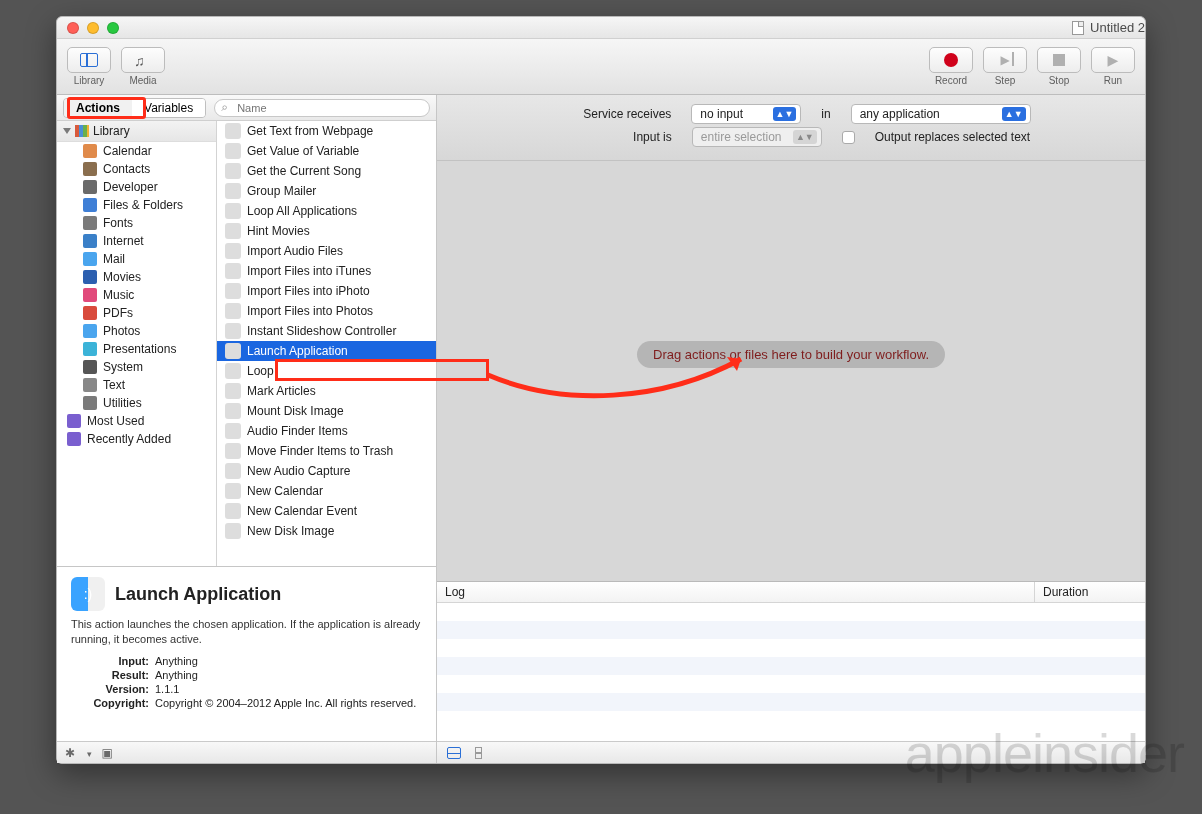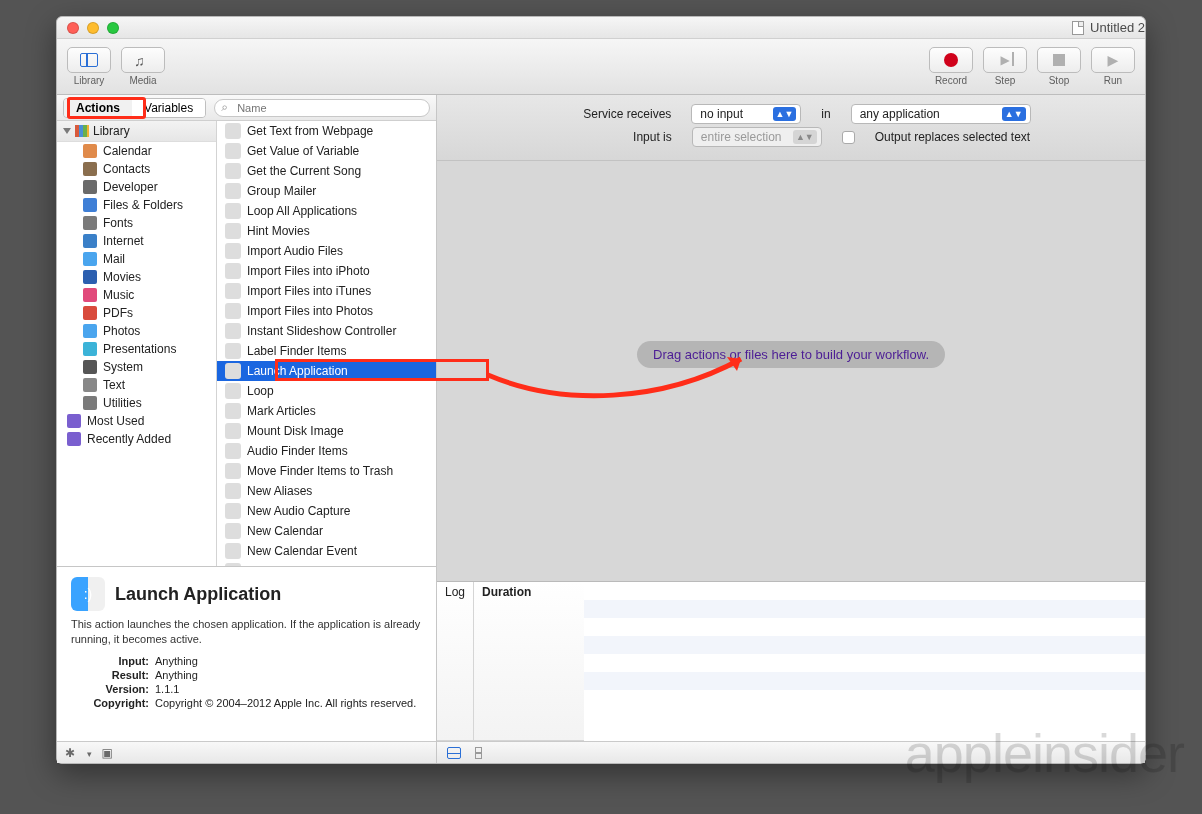--- a/index.html
+++ b/index.html
@@ -168,36 +168,36 @@
   }
   .select.disabled{background:#efefef;color:#9a9a9a;}
   .select .arrow{background:#2a6fe0;color:#fff;border-radius:3px;padding:0 3px;margin-left:auto;line-height:14px;font-size:9px;}
   .select.disabled .arrow{background:#d5d5d5;color:#888;}
   .chk{width:13px;height:13px;border:1px solid #aaa;border-radius:3px;background:#fff;display:inline-block;}
 
   
   .dropzone{ flex:1; position:relative; background:#d7d7d7;}
   .drop-pill{
     position:absolute; top:180px; left:50%; transform:translateX(-50%);
-    background:#b5b5b5; color:#4c1d95; font-size:13px;
+    background:#b5b5b5; color:#7f1d1d; font-size:13px;
     padding:6px 16px; border-radius: 14px;
   }
 
   
   .log-table{
     border-top:1px solid #bababa; background:#fff;
-    height:160px; display:flex; flex-direction:row; font-size:12px;
+    height:160px; display:flex; flex-direction:column; font-size:12px;
   }
   .log-head{
     display:flex; background:linear-gradient(#fff,#f3f3f3);
     border-bottom:1px solid #d5d5d5;
   }
   .log-head div{padding:3px 8px;}
   .log-head .c1{flex:1;border-right:1px solid #d5d5d5;}
-  .log-head .c2{width:110px;font-weight:bold;}
+  .log-head .c2{width:110px;}
   .log-rows{flex:1;overflow:auto;}
   .log-rows .r{height:18px;}
   .log-rows .r:nth-child(even){background:#f2f5fb;}
 
   .right-footer{
     height:22px;border-top:1px solid #cacaca;
     background:linear-gradient(#f8f8f8,#e8e8e8);
     display:flex;align-items:center;gap:14px;padding:0 10px;color:#2a6fd6;
   }
   .viewmode-icon{width:14px;height:12px;border:1.5px solid #2a6fd6;border-radius:2px;position:relative;}
@@ -404,38 +404,34 @@
             <div class="action-item">
               <span class="ai"></span>
               <span>Hint Movies</span>
             </div>
             <div class="action-item">
               <span class="ai"></span>
               <span>Import Audio Files</span>
             </div>
             <div class="action-item">
               <span class="ai"></span>
+              <span>Import Files into iTunes</span>
+            </div>
+            <div class="action-item">
+              <span class="ai"></span>
               <span>Import Files into iPhoto</span>
             </div>
             <div class="action-item">
               <span class="ai"></span>
-              <span>Import Files into iTunes</span>
-            </div>
-            <div class="action-item">
-              <span class="ai"></span>
               <span>Import Files into Photos</span>
             </div>
             <div class="action-item">
               <span class="ai"></span>
               <span>Instant Slideshow Controller</span>
             </div>
-            <div class="action-item">
-              <span class="ai"></span>
-              <span>Label Finder Items</span>
-            </div>
             <div class="action-item selected">
               <span class="ai"></span>
               <span>Launch Application</span>
             </div>
             <div class="action-item">
               <span class="ai"></span>
               <span>Loop</span>
             </div>
             <div class="action-item">
               <span class="ai"></span>
@@ -445,24 +441,20 @@
               <span class="ai"></span>
               <span>Mount Disk Image</span>
             </div>
             <div class="action-item">
               <span class="ai"></span>
               <span>Audio Finder Items</span>
             </div>
             <div class="action-item">
               <span class="ai"></span>
               <span>Move Finder Items to Trash</span>
-            </div>
-            <div class="action-item">
-              <span class="ai"></span>
-              <span>New Aliases</span>
             </div>
             <div class="action-item">
               <span class="ai"></span>
               <span>New Audio Capture</span>
             </div>
             <div class="action-item">
               <span class="ai"></span>
               <span>New Calendar</span>
             </div>
             <div class="action-item">

